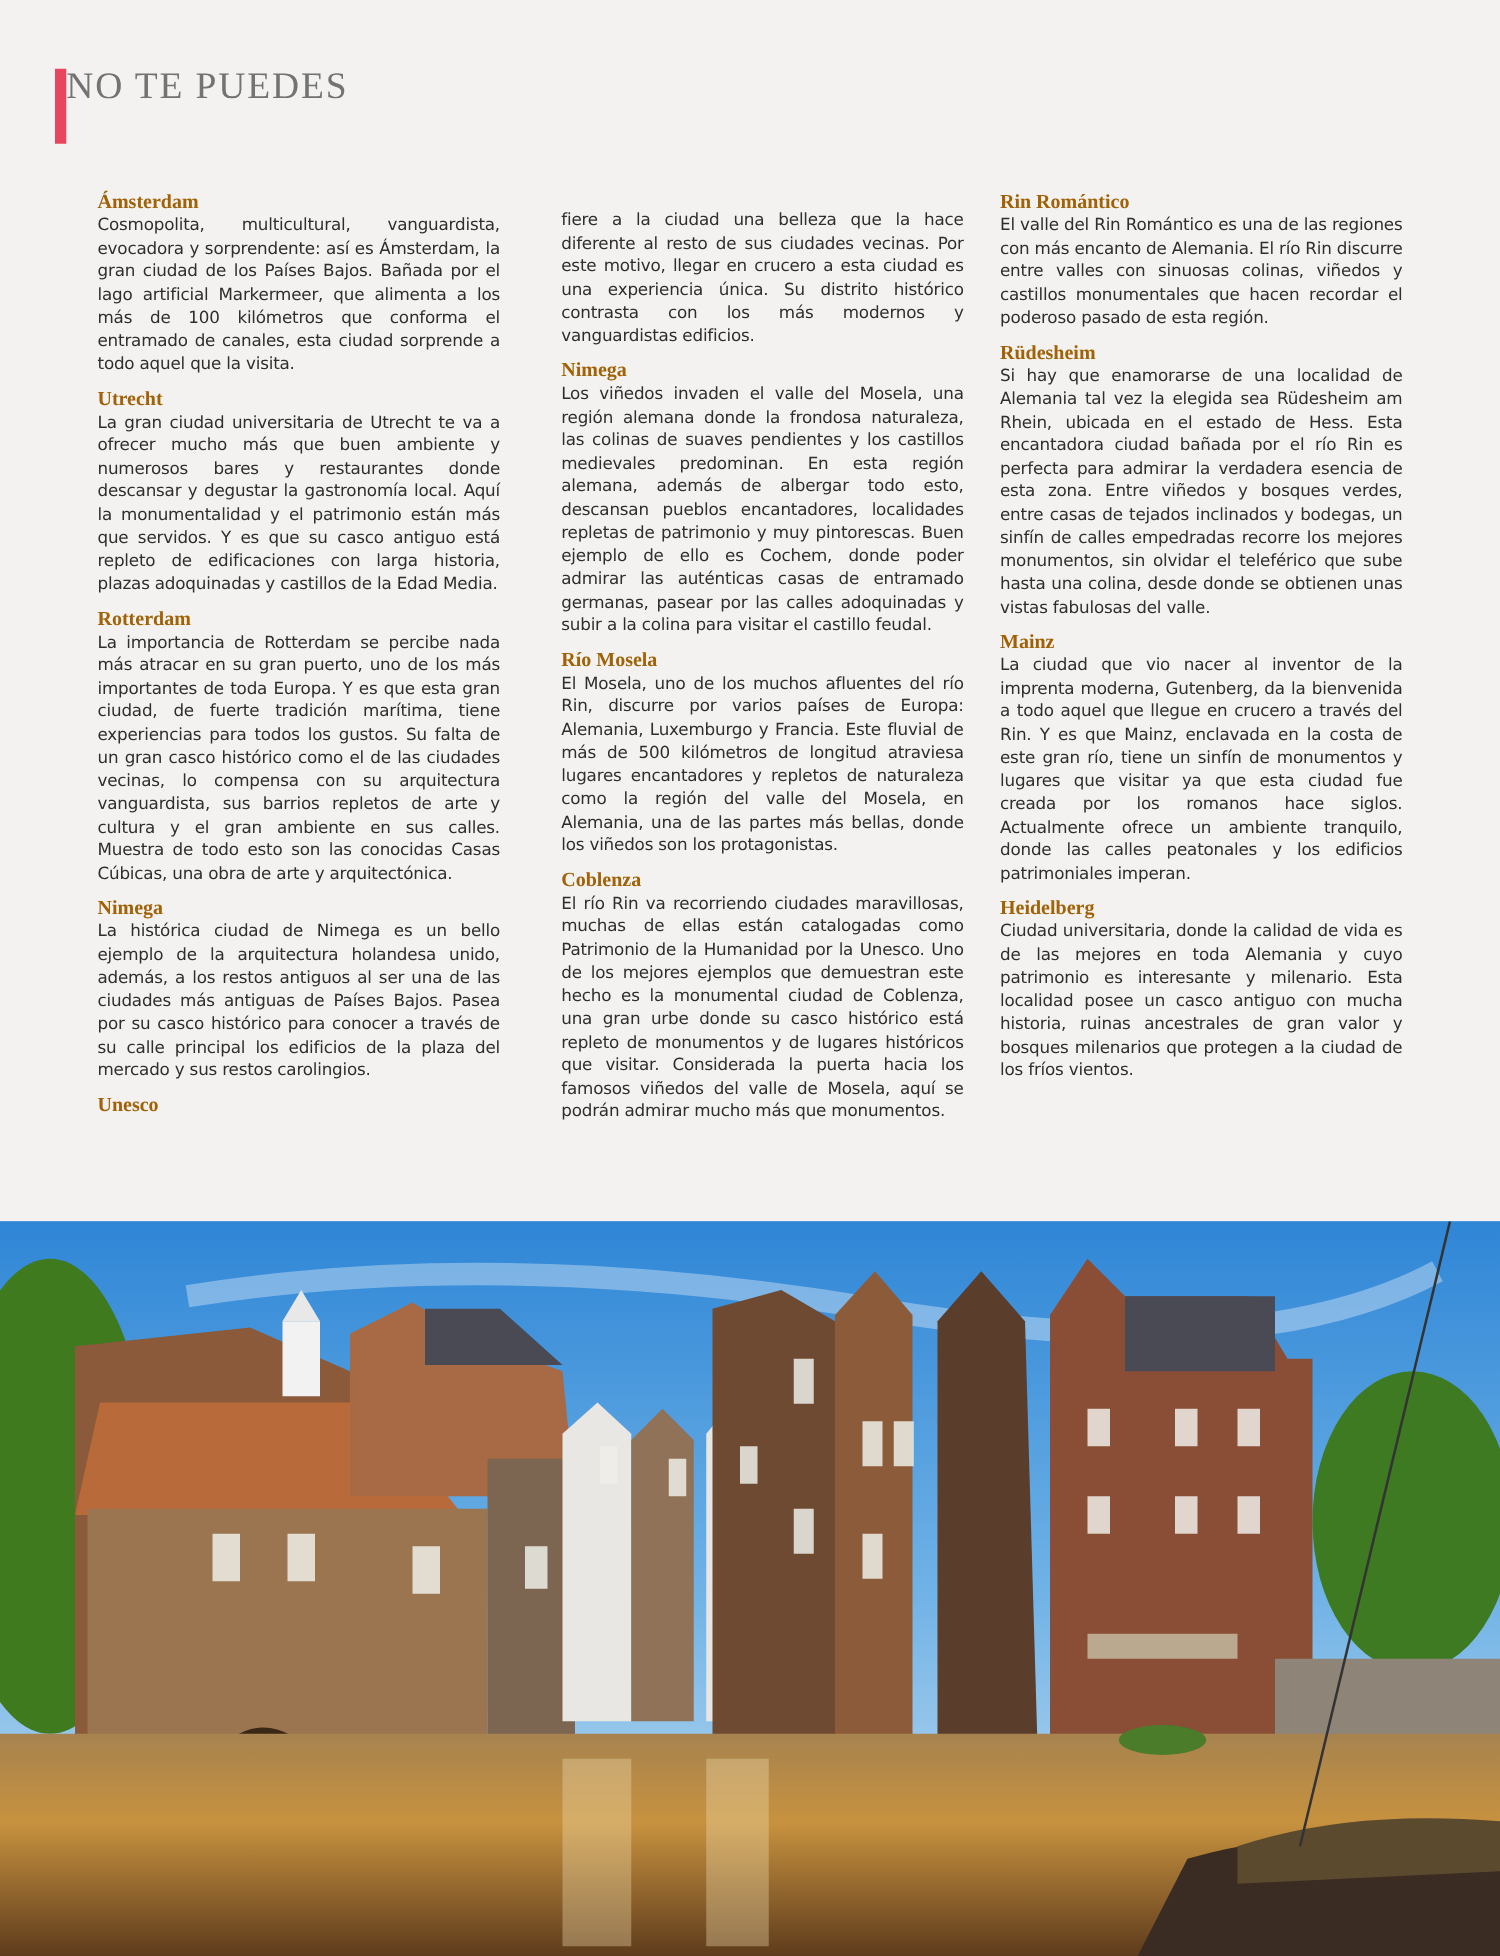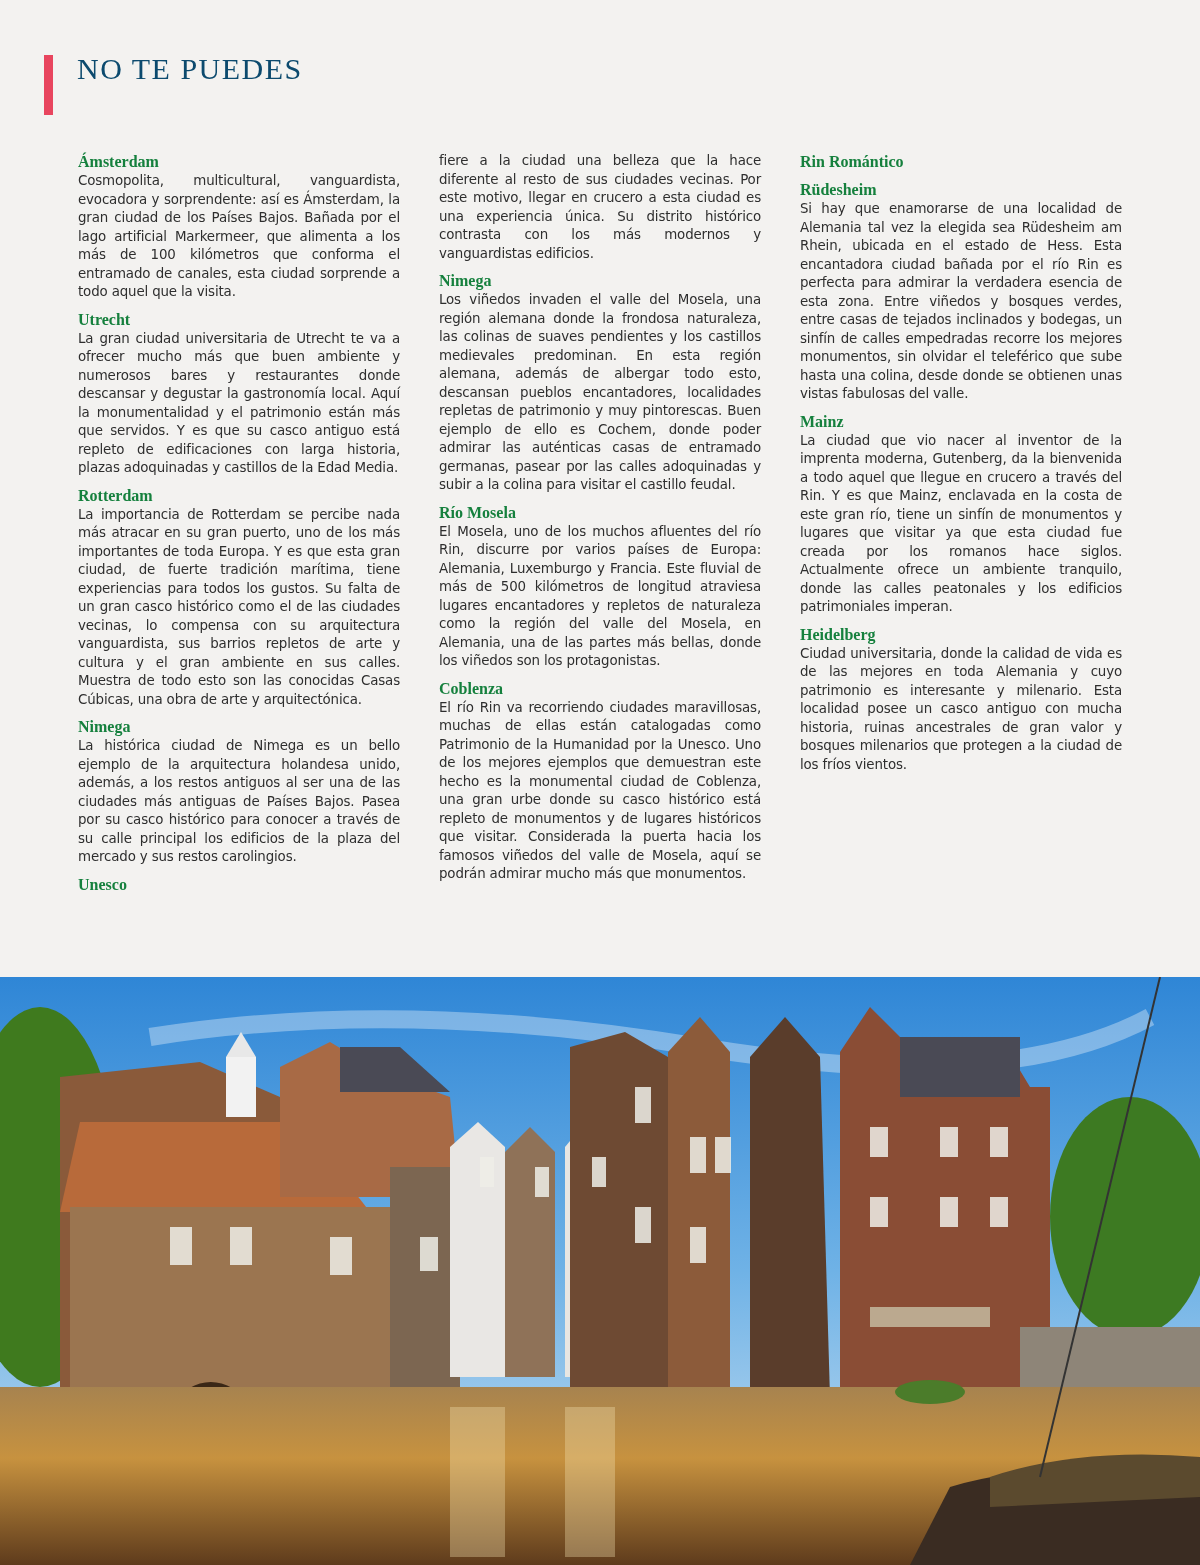--- a/index.html
+++ b/index.html
@@ -6,38 +6,37 @@
   body {
     width: 1200px; height: 1565px; overflow: hidden;
     background: #f3f2f0;
     position: relative;
     font-family: "DejaVu Sans", sans-serif;
     color: #2b2b2b;
   }
   .header { position: absolute; left: 44px; top: 52px; height: 62px; display: flex; }
   .accent-bar { width: 9px; height: 60px; background: #e8455e; margin-top: 3px; }
   .title {
-    margin-left: 24px;
     font-family: "Liberation Serif", serif;
     font-size: 30px; line-height: 34px; letter-spacing: 1.5px;
-    color: #0c4a6e; font-weight: normal;
+    color: #737373; font-weight: normal;
   }
   .title div { white-space: nowrap; }
   .columns { position: absolute; top: 152px; left: 78px; width: 1046px; height: 790px; }
   .col { position: absolute; top: 0; width: 322px; }
   .col.c1 { left: 0; }
-  .col.c2 { left: 361px; }
+  .col.c2 { left: 371px; margin-top: 16px; }
   .col.c3 { left: 722px; }
   .section { margin-bottom: 8px; }
   .section h3 {
     margin: 0;
     font-family: "Liberation Serif", serif;
     font-weight: bold;
     font-size: 16px; line-height: 20px;
-    color: #15803d;
+    color: #a16207;
   }
   .section p {
     margin: 0;
     font-size: 13.4px; line-height: 18.5px;
     text-align: justify;
     hyphens: none;
     color: #2e2e2e;
     letter-spacing: -0.15px;
   }
   .col.c2 .section.cont p, .col.c1 .section.colonia p { }
@@ -95,20 +94,21 @@
     </div>
     <div class="section">
       <h3>Coblenza</h3>
       <p>El río Rin va recorriendo ciudades maravillosas, muchas de ellas están catalogadas como Patrimonio de la Humanidad por la Unesco. Uno de los mejores ejemplos que demuestran este hecho es la monumental ciudad de Coblenza, una gran urbe donde su casco histórico está repleto de monumentos y de lugares históricos que visitar. Considerada la puerta hacia los famosos viñedos del valle de Mosela, aquí se podrán admirar mucho más que monumentos.</p>
     </div>
   </div>
 
   <div class="col c3">
     <div class="section">
       <h3>Rin Romántico</h3>
+      <p>El valle del Rin Romántico es una de las regiones con más encanto de Alemania. El río Rin discurre entre valles con sinuosas colinas, viñedos y castillos monumentales que hacen recordar el poderoso pasado de esta región.</p>
     </div>
     <div class="section">
       <h3>Rüdesheim</h3>
       <p>Si hay que enamorarse de una localidad de Alemania tal vez la elegida sea Rüdesheim am Rhein, ubicada en el estado de Hess. Esta encantadora ciudad bañada por el río Rin es perfecta para admirar la verdadera esencia de esta zona. Entre viñedos y bosques verdes, entre casas de tejados inclinados y bodegas, un sinfín de calles empedradas recorre los mejores monumentos, sin olvidar el teleférico que sube hasta una colina, desde donde se obtienen unas vistas fabulosas del valle.</p>
     </div>
     <div class="section">
       <h3>Mainz</h3>
       <p>La ciudad que vio nacer al inventor de la imprenta moderna, Gutenberg, da la bienvenida a todo aquel que llegue en crucero a través del Rin. Y es que Mainz, enclavada en la costa de este gran río, tiene un sinfín de monumentos y lugares que visitar ya que esta ciudad fue creada por los romanos hace siglos. Actualmente ofrece un ambiente tranquilo, donde las calles peatonales y los edificios patrimoniales imperan.</p>
     </div>
     <div class="section">

